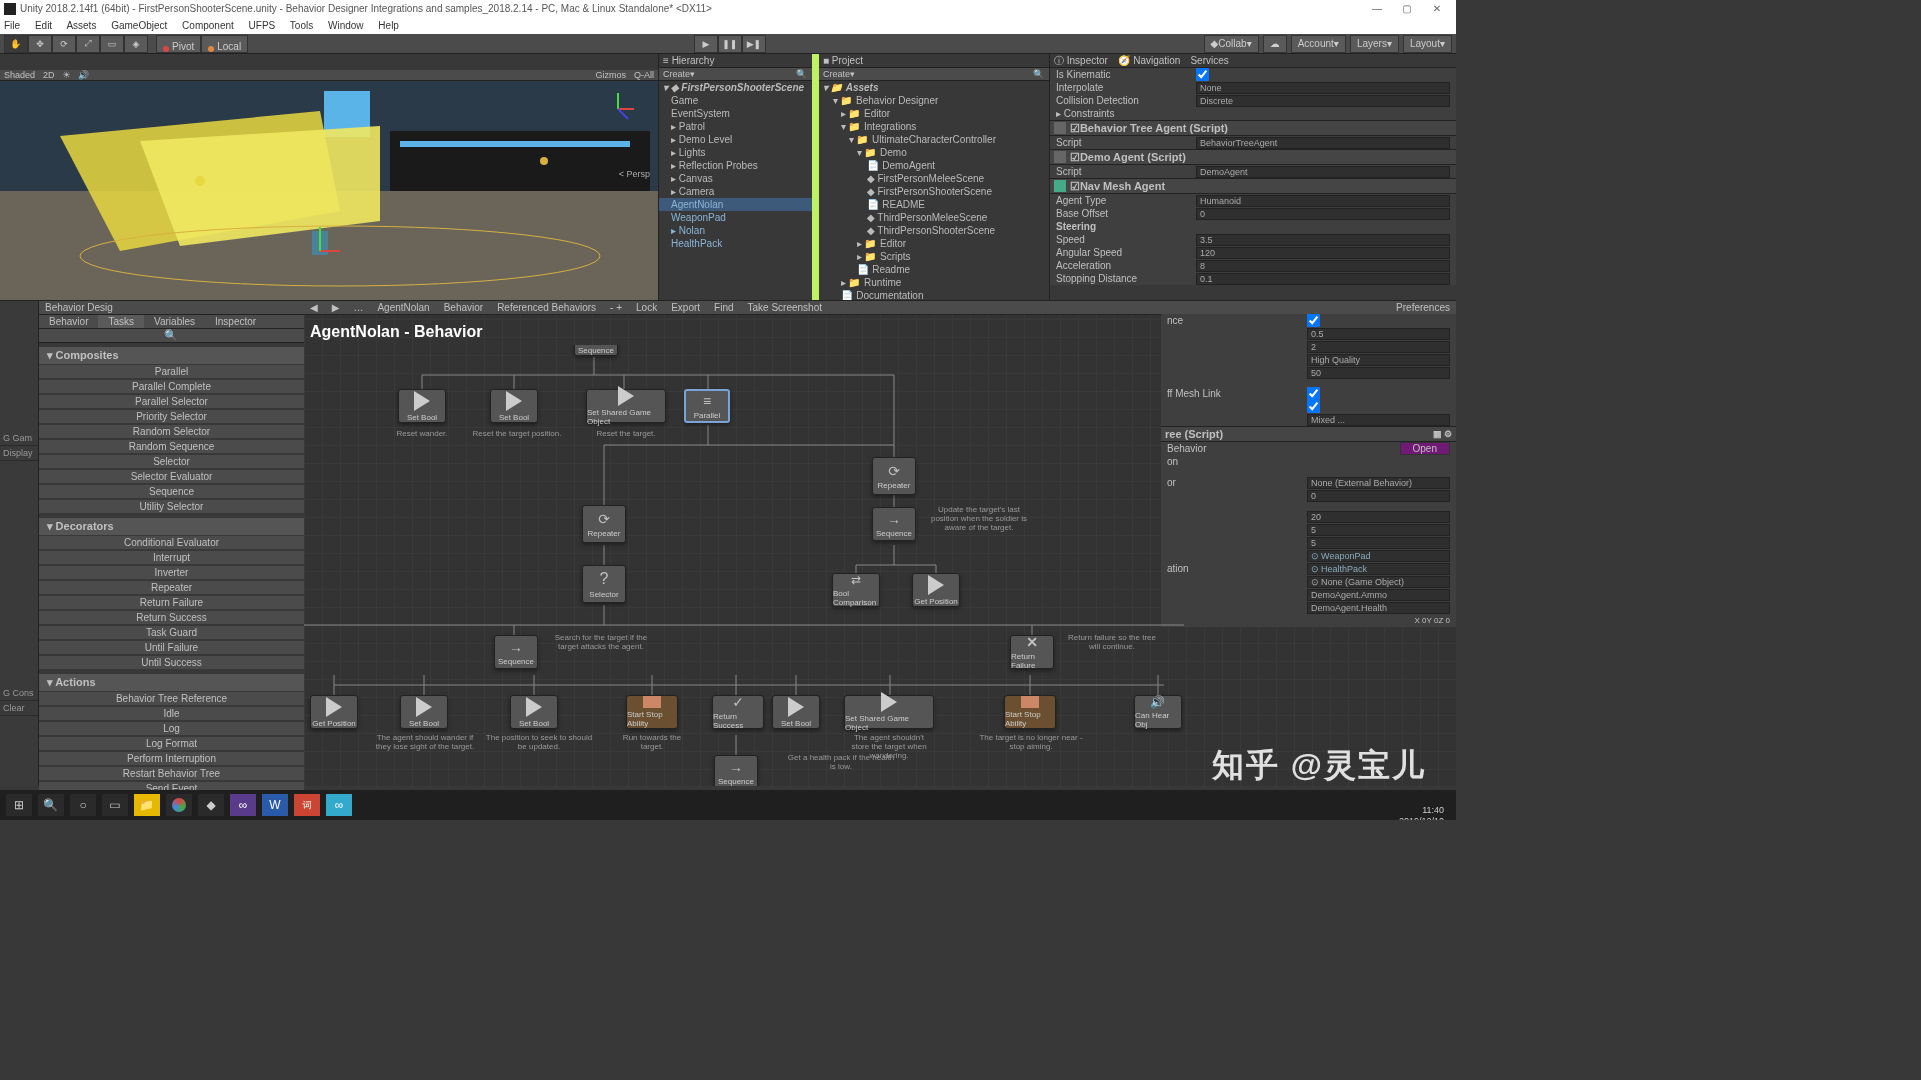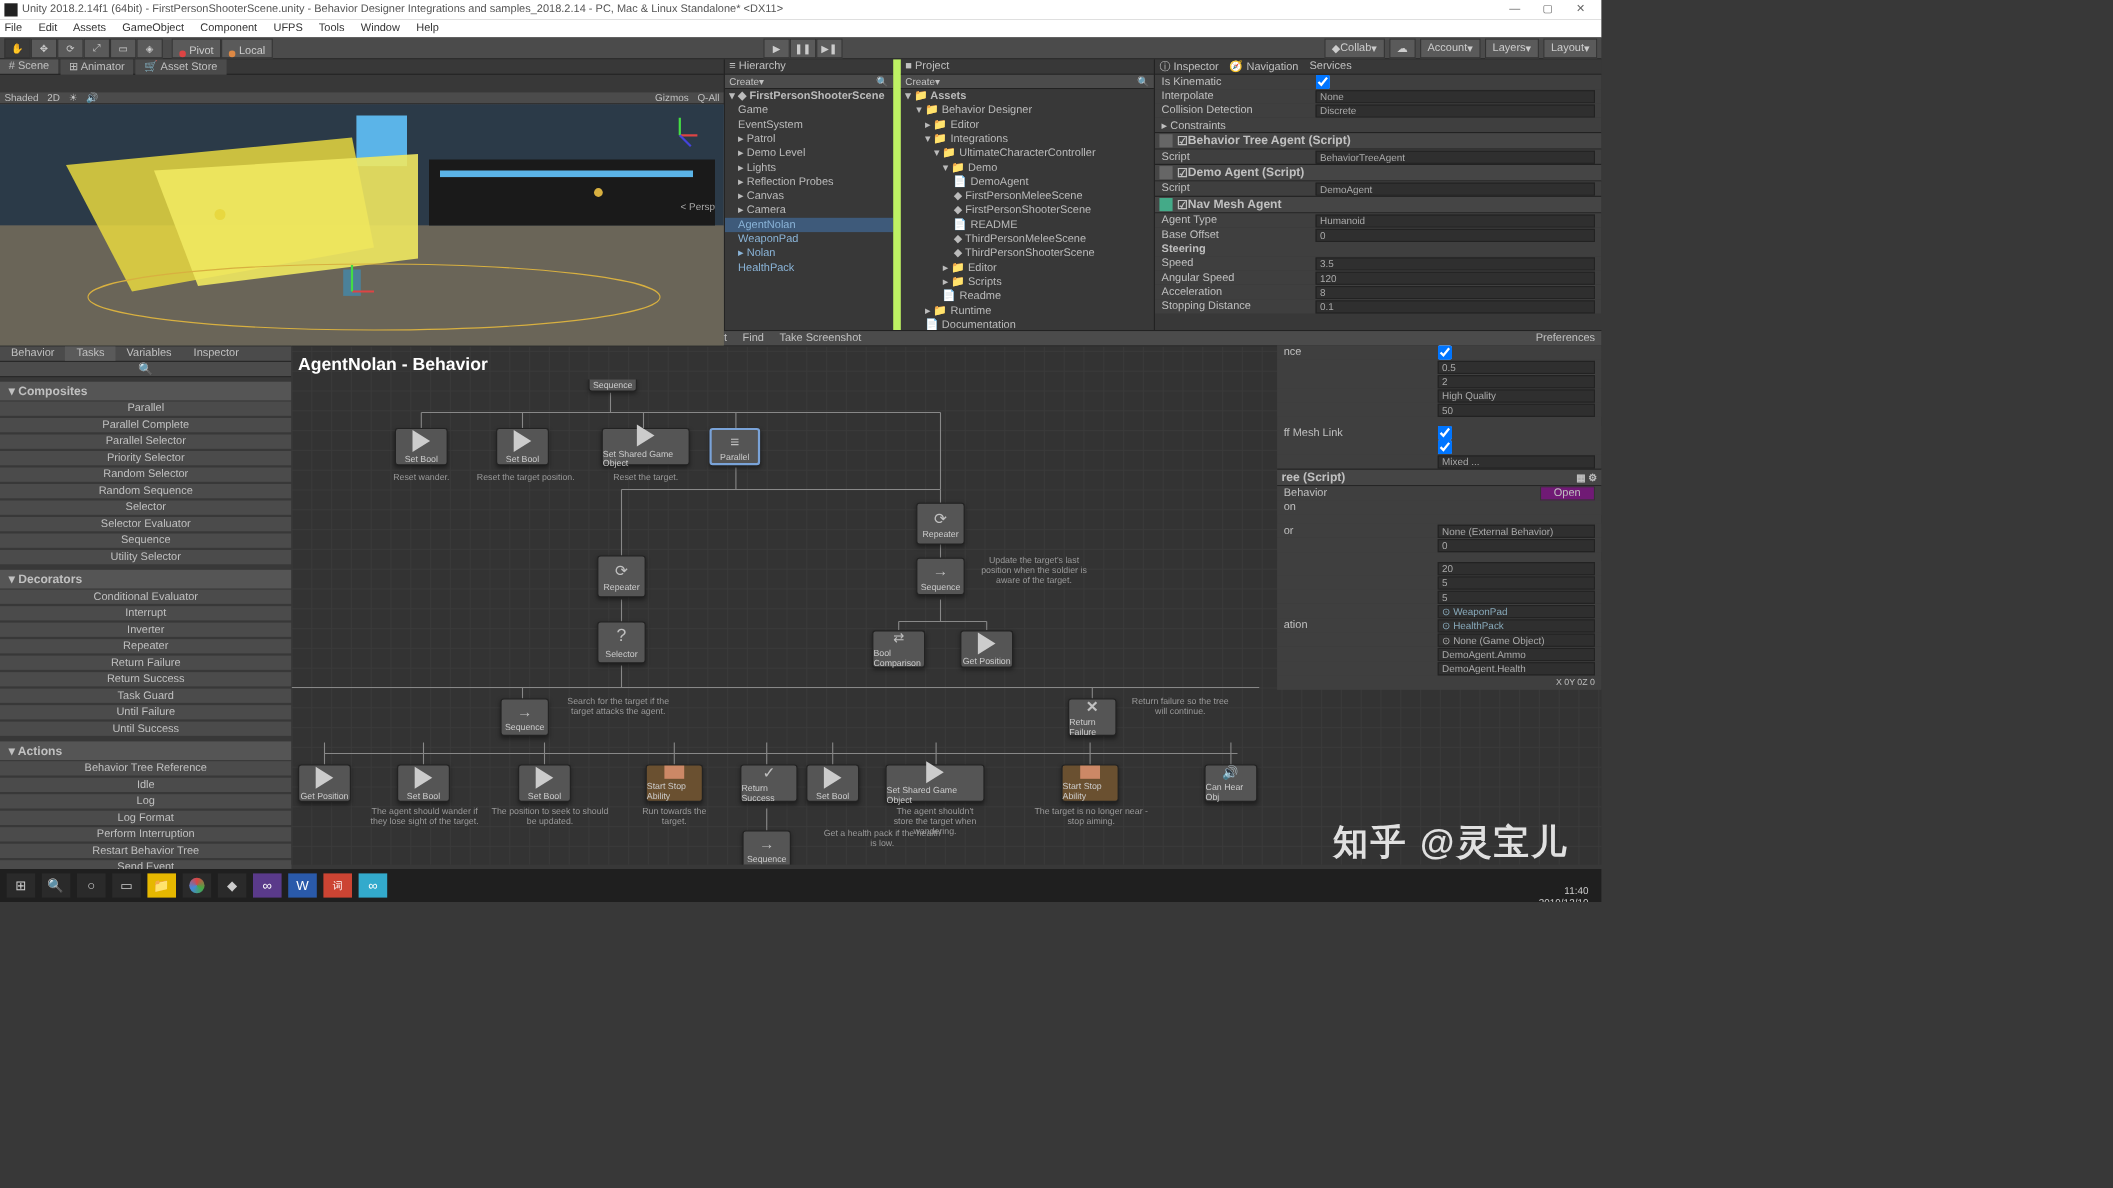--- a/index.html
+++ b/index.html
@@ -34,21 +34,21 @@
 .tab.active { background:#555; }
 .subtab-row { height:13px; background:#4b4b4b; display:flex; align-items:flex-end; font-size:9px; padding:0 4px; gap:8px; border-bottom:1px solid #222;margin-top:16px; }
 .scene-view { flex:1; background:linear-gradient(180deg,#3a4a5a 0%,#555 40%,#6a6a5a 100%); position:relative; }
 .scene-view .persp { position:absolute; right:8px; top:88px; font-size:9px; color:#aaa; }
 
 .hier-pane { width:154px; border-left:1px solid #222; display:flex; flex-direction:column; }
 .pane-head { height:14px; background:#383838; display:flex; align-items:center; padding:0 4px; font-size:10px; border-bottom:1px solid #222; }
 .pane-sub { height:13px; background:#4b4b4b; display:flex; align-items:center; font-size:9px; padding:0 4px; border-bottom:1px solid #222; }
 .tree { flex:1; background:#383838; overflow:hidden; font-size:10px; }
 .tree-item { padding:0 4px 0 12px; height:13px; line-height:13px; color:#bbb; }
-.tree-item.root { padding-left:4px; font-weight:bold; }
+.tree-item.root { padding-left:4px; font-weight:bold;font-style:italic; }
 .tree-item.sel { background:#3e5a7a; color:#fff; }
 .tree-item.prefab { color:#8ab4d8; }
 
 .proj-pane { width:237px; border-left:7px solid #bef264; display:flex; flex-direction:column; }
 
 .insp-pane { flex:1; border-left:1px solid #222; display:flex; flex-direction:column; overflow:hidden; }
 .insp-row { display:flex; height:13px; align-items:center; font-size:10px; padding:0 6px; background:#3f3f3f; }
 .insp-row .lbl { flex:0 0 140px; }
 .insp-row .val { flex:1; background:#2f2f2f; border:1px solid #222; padding:0 3px; height:12px; font-size:9px; color:#aaa; }
 .comp-head { background:#454545; font-weight:bold; display:flex; align-items:center; height:16px; padding:0 4px; border-top:1px solid #222; border-bottom:1px solid #222; }
@@ -142,25 +142,20 @@
     <div class="dropdown-btn">☁</div>
     <div class="dropdown-btn"><span>Account</span> ▾</div>
     <div class="dropdown-btn"><span>Layers</span> ▾</div>
     <div class="dropdown-btn"><span>Layout</span> ▾</div>
   </div>
 </div>
 
 <div class="main">
 
   <div class="scene-pane">
-    <div class="tab-row">
-      <div class="tab active"># <span>Scene</span></div>
-      <div class="tab">⊞ <span>Animator</span></div>
-      <div class="tab">🛒 <span>Asset Store</span></div>
-    </div>
     <div class="subtab-row">
       <span>Shaded</span>
       <span>2D</span>
       <span>☀</span>
       <span>🔊</span>
       <span style="margin-left:auto">Gizmos</span>
       <span>Q-All</span>
     </div>
     <div class="scene-view">
       <svg width="100%" height="100%" viewBox="0 0 658 219">
@@ -384,20 +379,28 @@
       <span class="val">DemoAgent.Health</span>
     </div>
   <div class="insp-row" style="font-size:8px;justify-content:flex-end">
       <span>X 0</span>
       <span>Y 0</span>
       <span>Z 0</span>
     </div>
 </div>
 
 <div class="bd-area">
+  <div class="bd-left-cover">
+    <div style="height:130px"></div>
+    <div class="cov-row">G Gam</div>
+    <div class="cov-row">Display</div>
+    <div style="height:225px"></div>
+    <div class="cov-row">G Cons</div>
+    <div class="cov-row">Clear</div>
+  </div>
   <div class="bd-left">
     <div class="bd-title">Behavior Desig</div>
     <div class="bd-tabs">
       <div class="bd-tab">Behavior</div>
       <div class="bd-tab active">Tasks</div>
       <div class="bd-tab">Variables</div>
       <div class="bd-tab">Inspector</div>
     </div>
     <div style="height:14px;background:#4b4b4b;border-bottom:1px solid #222;text-align:center">🔍</div>
     <div class="bd-cat">▾ <span>Composites</span></div>

